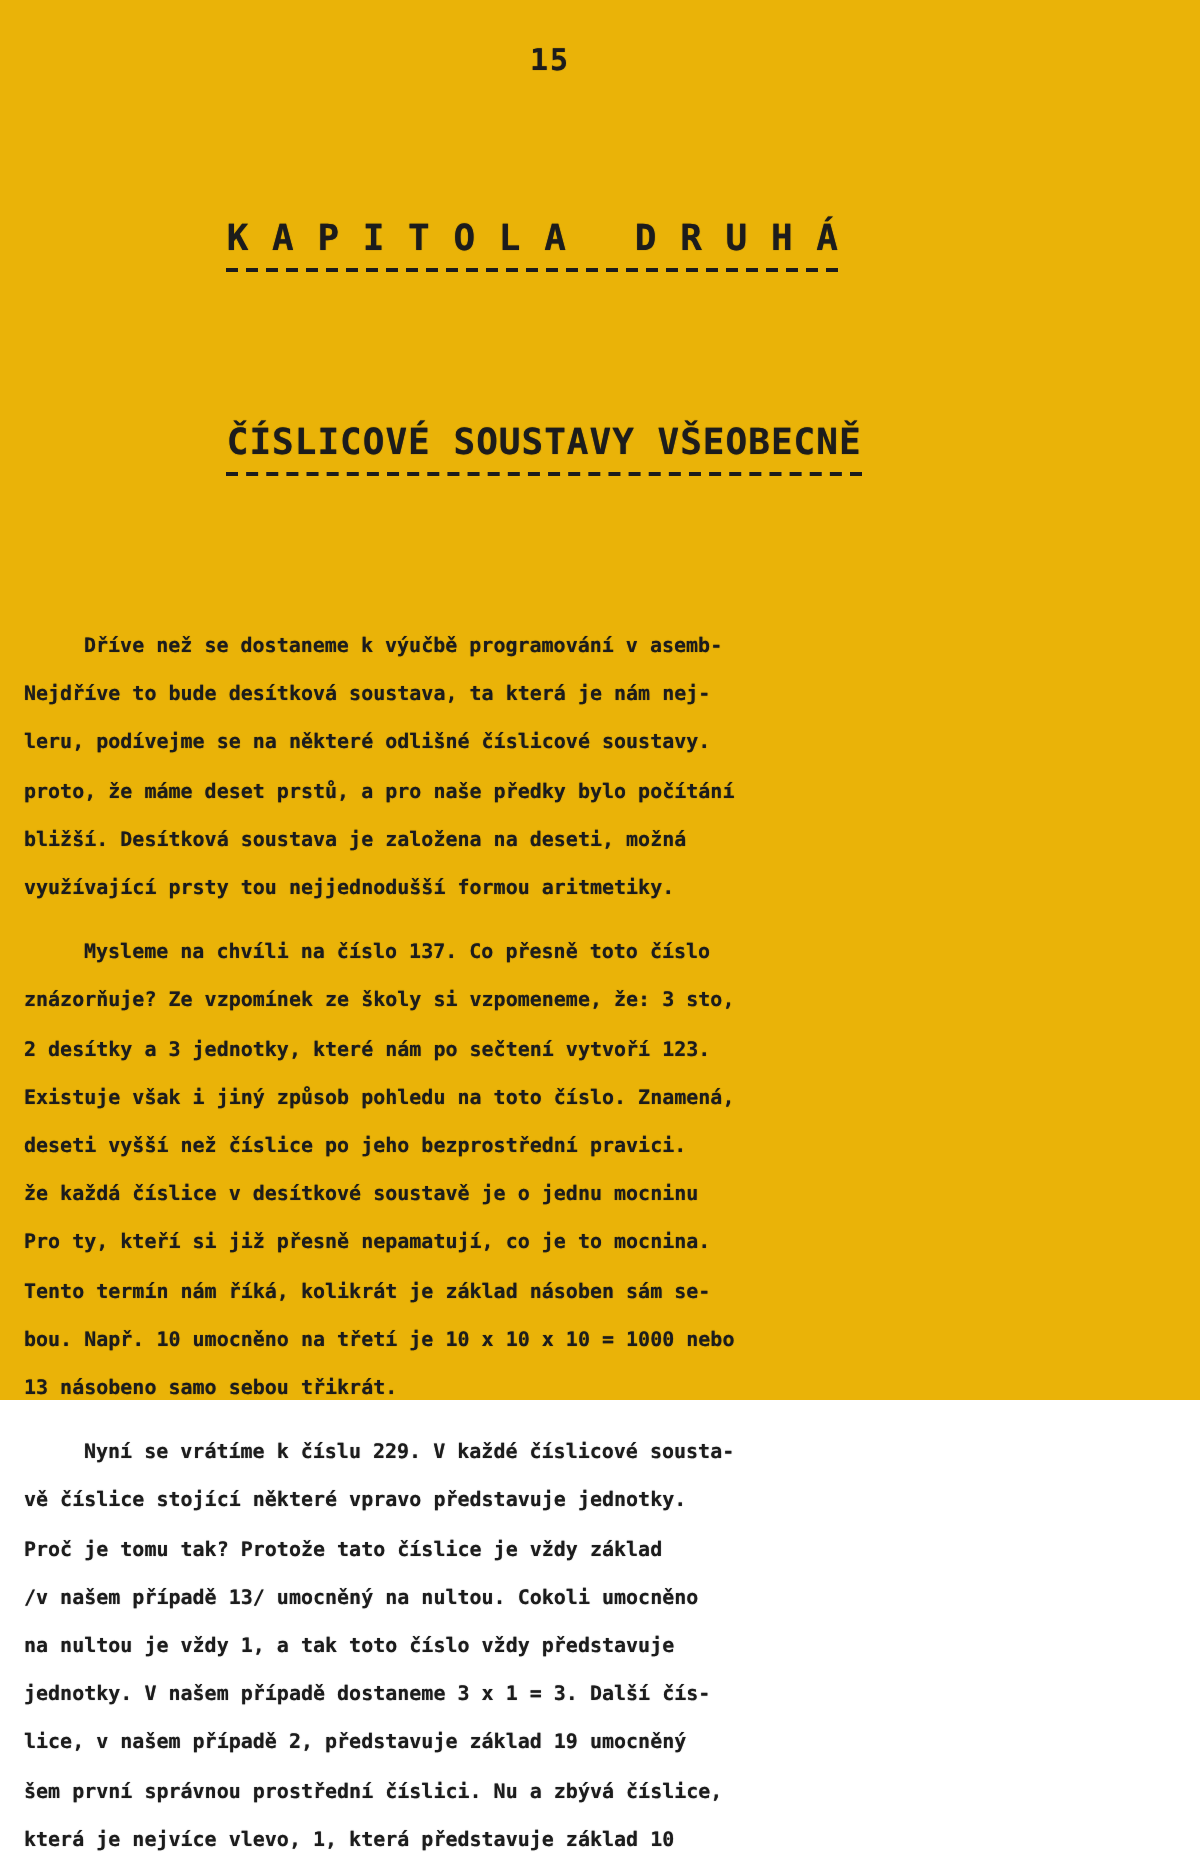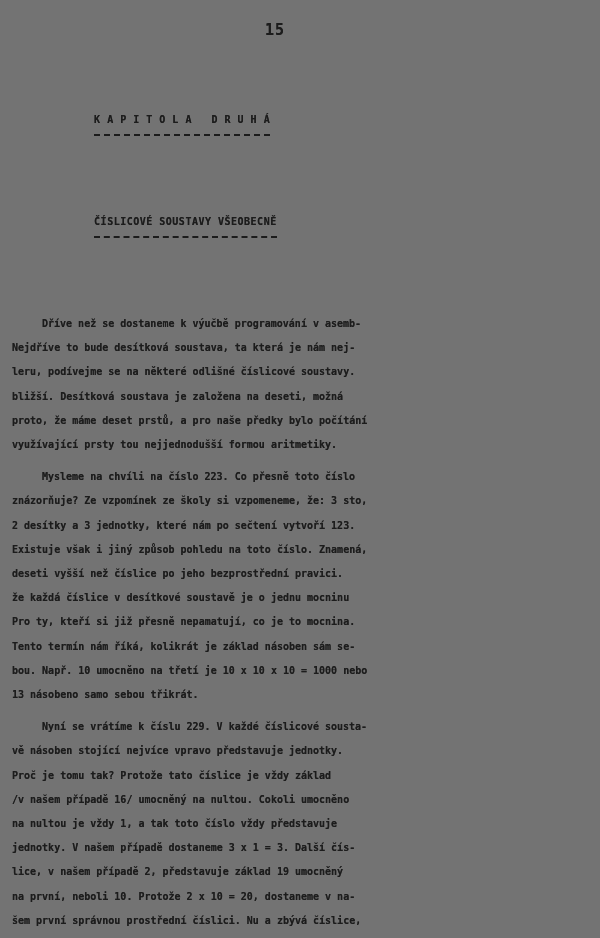--- a/index.html
+++ b/index.html
@@ -10,34 +10,34 @@
   body {
     width: 600px;
     height: 938px;
     overflow: hidden;
     font-family: "DejaVu Sans Mono", "Liberation Mono", monospace;
     color: #1c1c1c;
   }
   .page {
     box-sizing: border-box;
     width: 600px;
-    height: 938px;
+    height: 700px;
     padding: 18px 18px 0 12px;
-    background: #737373;
+    background: #eab308;
   }
   .page-number {
     margin-left: 253px;
     font-size: 15px;
     line-height: 24px;
     font-weight: 700;
     letter-spacing: 1px;
     text-shadow: 0 0 0.5px rgba(20,20,20,0.7);
   }
   .heading {
-    font-size: 10px;
+    font-size: 18px;
     font-weight: 700;
     line-height: 24px;
     white-space: pre;
     text-shadow: 0 0 0.5px rgba(20,20,20,0.7);
   }
   .chapter-heading {
     margin: 42px 0 0 58px;
   }
   .section-heading {
     margin: 26px 0 0 58px;
@@ -78,43 +78,42 @@
 
   <div class="heading section-heading">
     <span class="underlined">ČÍSLICOVÉ SOUSTAVY VŠEOBECNĚ</span>
   </div>
 
   <div class="body-text">
     <div class="paragraph">
         <div class="line">Dříve než se dostaneme k výučbě programování v asemb-</div>
         <div class="line">Nejdříve to bude desítková soustava, ta která je nám nej-</div>
         <div class="line">leru, podívejme se na některé odlišné číslicové soustavy.</div>
+        <div class="line">proto, že máme deset prstů, a pro naše předky bylo počítání</div>
         <div class="line">bližší. Desítková soustava je založena na deseti, možná</div>
-        <div class="line">proto, že máme deset prstů, a pro naše předky bylo počítání</div>
         <div class="line">využívající prsty tou nejjednodušší formou aritmetiky.</div>
       </div>
     <div class="paragraph">
-        <div class="line">Mysleme na chvíli na číslo 223. Co přesně toto číslo</div>
+        <div class="line">Mysleme na chvíli na číslo 137. Co přesně toto číslo</div>
         <div class="line">znázorňuje? Ze vzpomínek ze školy si vzpomeneme, že: 3 sto,</div>
         <div class="line">2 desítky a 3 jednotky, které nám po sečtení vytvoří 123.</div>
         <div class="line">Existuje však i jiný způsob pohledu na toto číslo. Znamená,</div>
         <div class="line">deseti vyšší než číslice po jeho bezprostřední pravici.</div>
         <div class="line">že každá číslice v desítkové soustavě je o jednu mocninu</div>
         <div class="line">Pro ty, kteří si již přesně nepamatují, co je to mocnina.</div>
         <div class="line">Tento termín nám říká, kolikrát je základ násoben sám se-</div>
         <div class="line">bou. Např. 10 umocněno na třetí je 10 x 10 x 10 = 1000 nebo</div>
         <div class="line">13 násobeno samo sebou třikrát.</div>
       </div>
     <div class="paragraph">
         <div class="line">Nyní se vrátíme k číslu 229. V každé číslicové sousta-</div>
-        <div class="line">vě násoben stojící nejvíce vpravo představuje jednotky.</div>
+        <div class="line">vě číslice stojící některé vpravo představuje jednotky.</div>
         <div class="line">Proč je tomu tak? Protože tato číslice je vždy základ</div>
-        <div class="line">/v našem případě 16/ umocněný na nultou. Cokoli umocněno</div>
+        <div class="line">/v našem případě 13/ umocněný na nultou. Cokoli umocněno</div>
         <div class="line">na nultou je vždy 1, a tak toto číslo vždy představuje</div>
         <div class="line">jednotky. V našem případě dostaneme 3 x 1 = 3. Další čís-</div>
         <div class="line">lice, v našem případě 2, představuje základ 19 umocněný</div>
-        <div class="line">na první, neboli 10. Protože 2 x 10 = 20, dostaneme v na-</div>
         <div class="line">šem první správnou prostřední číslici. Nu a zbývá číslice,</div>
         <div class="line">která je nejvíce vlevo, 1, která představuje základ 10</div>
       </div>
   </div>
 
 </div>
 
 </body></html>

